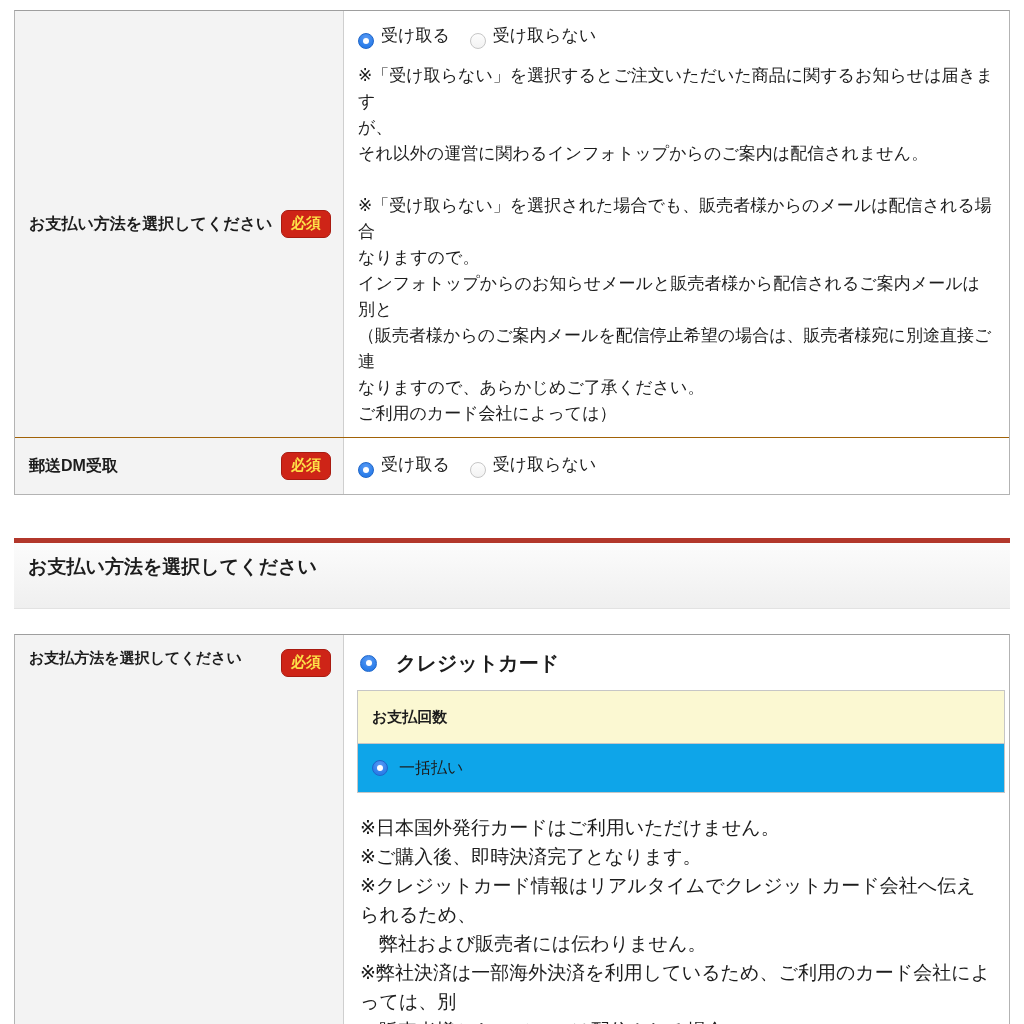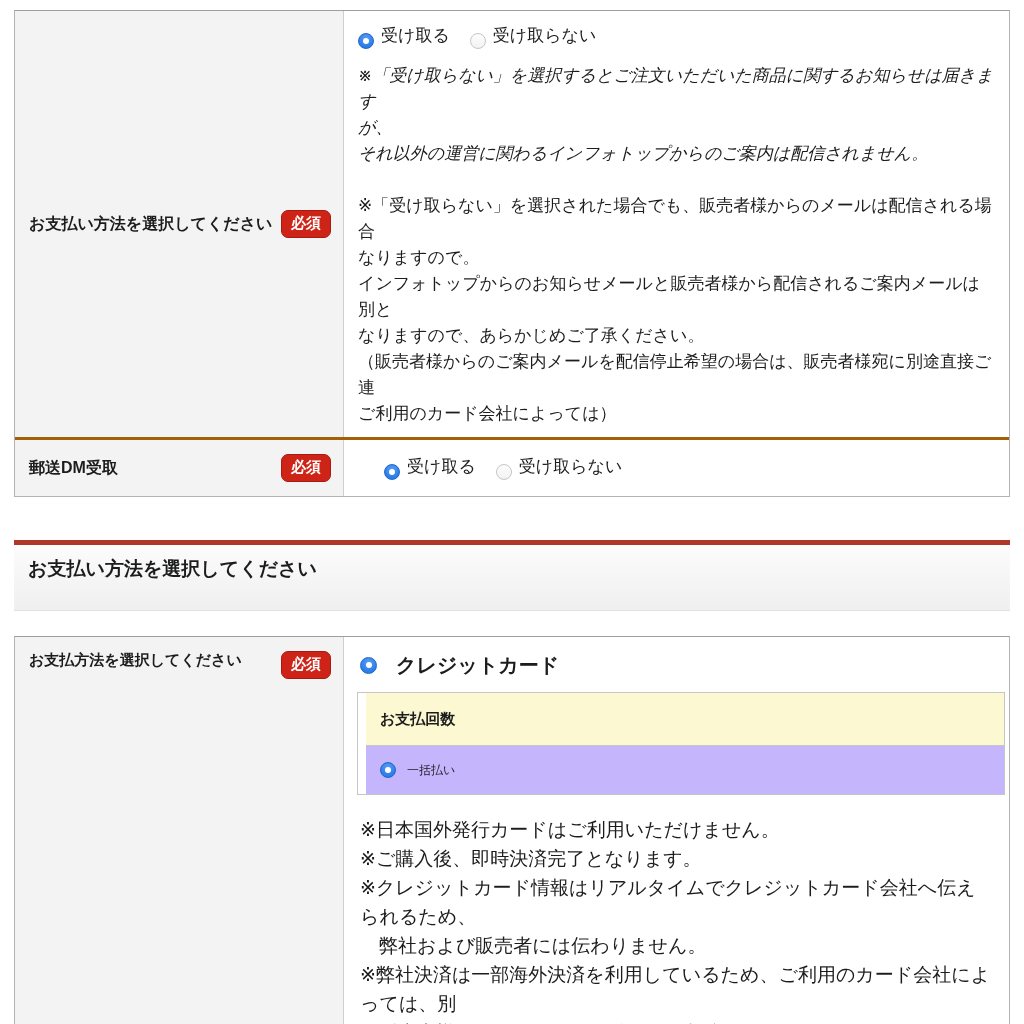--- a/index.html
+++ b/index.html
@@ -12,36 +12,36 @@
   }
   .tbl {
     margin: 10px 14px 0 14px;
     border: 1px solid #b3b3b3;
     border-top-color: #9e9e9e;
   }
   .row {
     display: grid;
     grid-template-columns: 329px 1fr;
   }
-  .row + .row { border-top: 3px solid #a16207; gap: 26px; }
+  .row + .row { border-top: 1px solid #a16207; }
   .cell-l {
     background: #f3f3f3;
     border-right: 1px solid #cfcfcf;
     padding: 14px 12px 14px 14px;
     display: flex;
     align-items: center;
     justify-content: space-between;
     gap: 8px;
   }
   .cell-l.top { align-items: flex-start; }
   .cell-label { font-weight: bold; font-size: 16px; }
   .badge {
     background: #ce2417;
     border: 1px solid #a81a10;
-    color: #ffffff;
+    color: #fde047;
     font-weight: bold;
     font-size: 15px;
     padding: 3px 9px 4px 9px;
     border-radius: 7px;
     white-space: nowrap;
     flex: none;
   }
   .cell-r { background: #fff; padding: 8px 14px 10px 14px; font-size: 17px; line-height: 26px; }
   .cell-r.pay { padding: 0; }
 
@@ -94,36 +94,35 @@
     align-items: center;
     gap: 19px;
     padding: 15px 14px 4px 16px;
     font-size: 20px;
     font-weight: bold;
   }
   .pay-credit-row .radio { width: 17px; height: 17px; }
   .subtbl {
     margin: 10px 4px 0 13px;
     border: 1px solid #c6c6c6;
-    padding-left: 8px;
   }
   .subtbl-header {
     background: #fbf8d2;
     border-bottom: 1px solid #c6c6c6;
     padding: 13px 14px;
     font-size: 15px;
     font-weight: bold;
   }
   .subtbl-option {
     display: flex;
     align-items: center;
     gap: 11px;
     padding: 11px 14px;
-    font-size: 12px;
-    background: #c4b5fd;
+    font-size: 16px;
+    background: #0ea5e9;
   }
   .cc-notes { padding: 20px 14px 0 16px; font-size: 19px; line-height: 29px; }
   .cc-notes .line { min-height: 29px; }
   .logos { display: flex; align-items: center; gap: 12px; padding: 22px 14px 16px 16px; }
 </style>
 </head>
 <body>
 
 <div class="tbl">
 
@@ -133,31 +132,31 @@
       <span class="badge">必須</span>
     </div>
     <div class="cell-r">
       <div class="radio-line">
         <span class="radio on"></span>
         <span>受け取る</span>
         <span class="gap"></span>
         <span class="radio off"></span>
         <span>受け取らない</span>
       </div>
-      <div class="para" style="margin-top:14px;font-style:italic;">
+      <div class="para" style="margin-top:14px;">
         <div class="line">※「受け取らない」を選択するとご注文いただいた商品に関するお知らせは届きます</div>
         <div class="line">が、</div>
         <div class="line">それ以外の運営に関わるインフォトップからのご案内は配信されません。</div>
       </div>
       <div class="para">
         <div class="line">※「受け取らない」を選択された場合でも、販売者様からのメールは配信される場合</div>
         <div class="line">なりますので。</div>
         <div class="line">インフォトップからのお知らせメールと販売者様から配信されるご案内メールは別と</div>
+        <div class="line">（販売者様からのご案内メールを配信停止希望の場合は、販売者様宛に別途直接ご連</div>
         <div class="line">なりますので、あらかじめご了承ください。</div>
-        <div class="line">（販売者様からのご案内メールを配信停止希望の場合は、販売者様宛に別途直接ご連</div>
         <div class="line">ご利用のカード会社によっては）</div>
       </div>
     </div>
   </div>
 
   <div class="row">
     <div class="cell-l">
       <span class="cell-label">郵送DM受取</span>
       <span class="badge">必須</span>
     </div>

